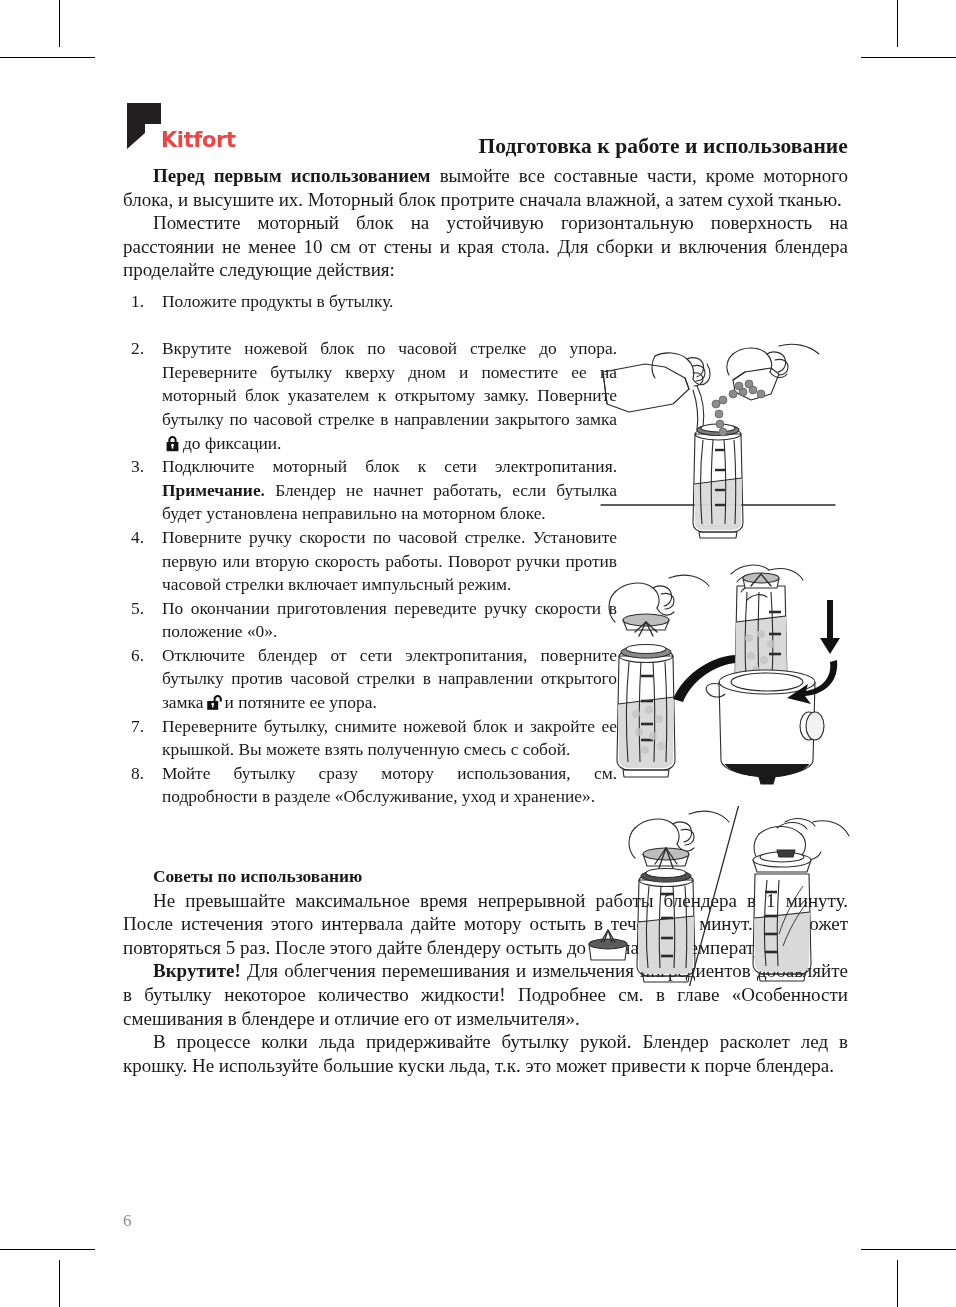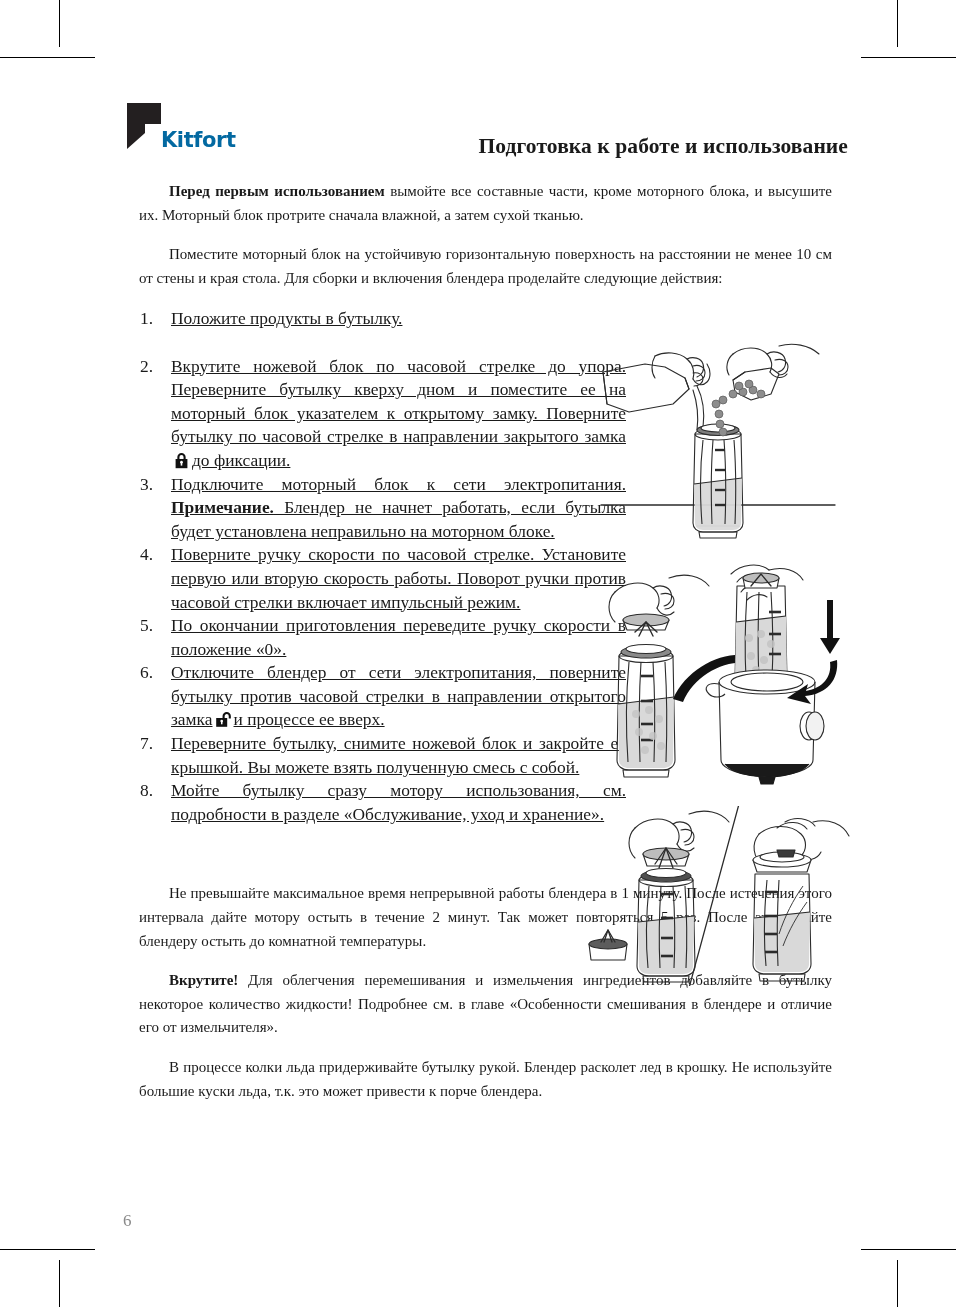--- a/index.html
+++ b/index.html
@@ -62,61 +62,60 @@
     height: 48px;
   }
   .logo-text {
     position: absolute;
     left: 38px;
     top: 26px;
     font-family: "DejaVu Sans", sans-serif;
     font-weight: 700;
     font-size: 21px;
     letter-spacing: -0.4px;
-    color: #0369a1;
+    color: #ef4444;
   }
   .page-title {
     position: absolute;
     left: 0;
     right: 0;
     top: 38px;
     text-align: right;
     font-size: 21.5px;
     font-weight: 700;
     letter-spacing: 0.1px;
   }
 
   
   .body-col {
     position: relative;
   }
   p.para {
-    margin: 16px;
-    font-size: 15px;
+    margin: 0;
+    font-size: 19px;
     line-height: 23.6px;
     text-align: justify;
     text-indent: 30px;
     hyphens: manual;
   }
   .sub-head {
     margin: 0;
     font-size: 17.4px;
     line-height: 23.6px;
     font-weight: 700;
     text-indent: 30px;
   }
   b.run-in { font-weight: 700; }
 
   
   ol.steps {
-    margin: 17px;
+    margin: 8px;
     padding: 0;
     list-style: none;
     counter-reset: step;
-    text-decoration: underline;
   }
   ol.steps > li {
     position: relative;
     padding-left: 31px;
     font-size: 17.4px;
     line-height: 23.6px;
     text-align: justify;
   }
   ol.steps > li::before {
     counter-increment: step;
@@ -224,33 +223,34 @@
     <li class="narrow">
       <span>По окончании приготовления переведите ручку скорости в положение «0».</span>
     </li>
 
     <li class="narrow">
       <span>Отключите блендер от сети электропитания, поверните бутылку против часовой стрелки в направлении открытого замка</span><span class="lock"><svg width="19" height="17" viewBox="0 0 19 17">
             <path d="M8.6 7.2 V5.1 a3.1 3.1 0 0 1 6.2 0 V7.6" fill="none" stroke="#111" stroke-width="2.1"></path>
             <rect x="1.2" y="7.0" width="11.0" height="8.8" fill="#111"></rect>
             <rect x="6.0" y="9.9" width="1.5" height="3.4" fill="#fff"></rect>
             <circle cx="6.7" cy="10.1" r="1.3" fill="#fff"></circle>
-          </svg></span><span>и процессе ее вверх.</span>
+          </svg></span><span>и потяните ее упора.</span>
     </li>
 
     <li class="narrow">
       <span>Переверните бутылку, снимите ножевой блок и закройте ее крышкой. Вы можете взять полученную смесь с собой.</span>
     </li>
 
     <li class="narrow">
       <span>Мойте бутылку сразу мотору использования, см. подробности в разделе «Обслуживание, уход и хранение».</span>
     </li>
   </ol>
 
   <div class="body-col full" style="margin-top:56px;">
+    <p class="sub-head">Советы по использованию</p>
     <p class="para">Не превышайте максимальное время непрерывной работы блендера в 1 минуту. После истечения этого интервала дайте мотору остыть в течение 2 минут. Так может повторяться 5 раз. После этого дайте блендеру остыть до комнатной температуры.</p>
     <p class="para"><b class="run-in">Вкрутите!</b><span> Для облегчения перемешивания и измельчения ингредиентов добавляйте в бутылку некоторое количество жидкости! Подробнее см. в главе «Особенности смешивания в блендере и отличие его от измельчителя».</span></p>
     <p class="para">В процессе колки льда придерживайте бутылку рукой. Блендер расколет лед в крошку. Не используйте большие куски льда, т.к. это может привести к порче блендера.</p>
   </div>
 
   <div class="illus" id="illus-1">
     <svg width="250" height="220" viewBox="0 0 250 220">
       <g fill="none" stroke="#2b2b2b" stroke-width="1.1" stroke-linejoin="round" stroke-linecap="round">
 
         <line x1="8" y1="163" x2="242" y2="163" stroke-width="1.3"></line>

